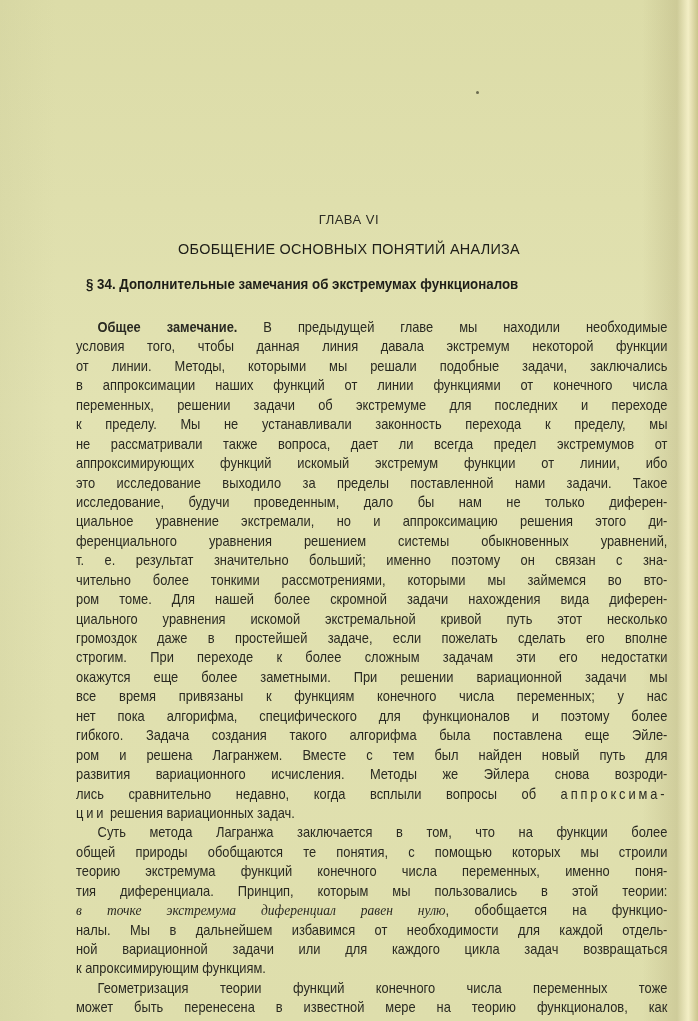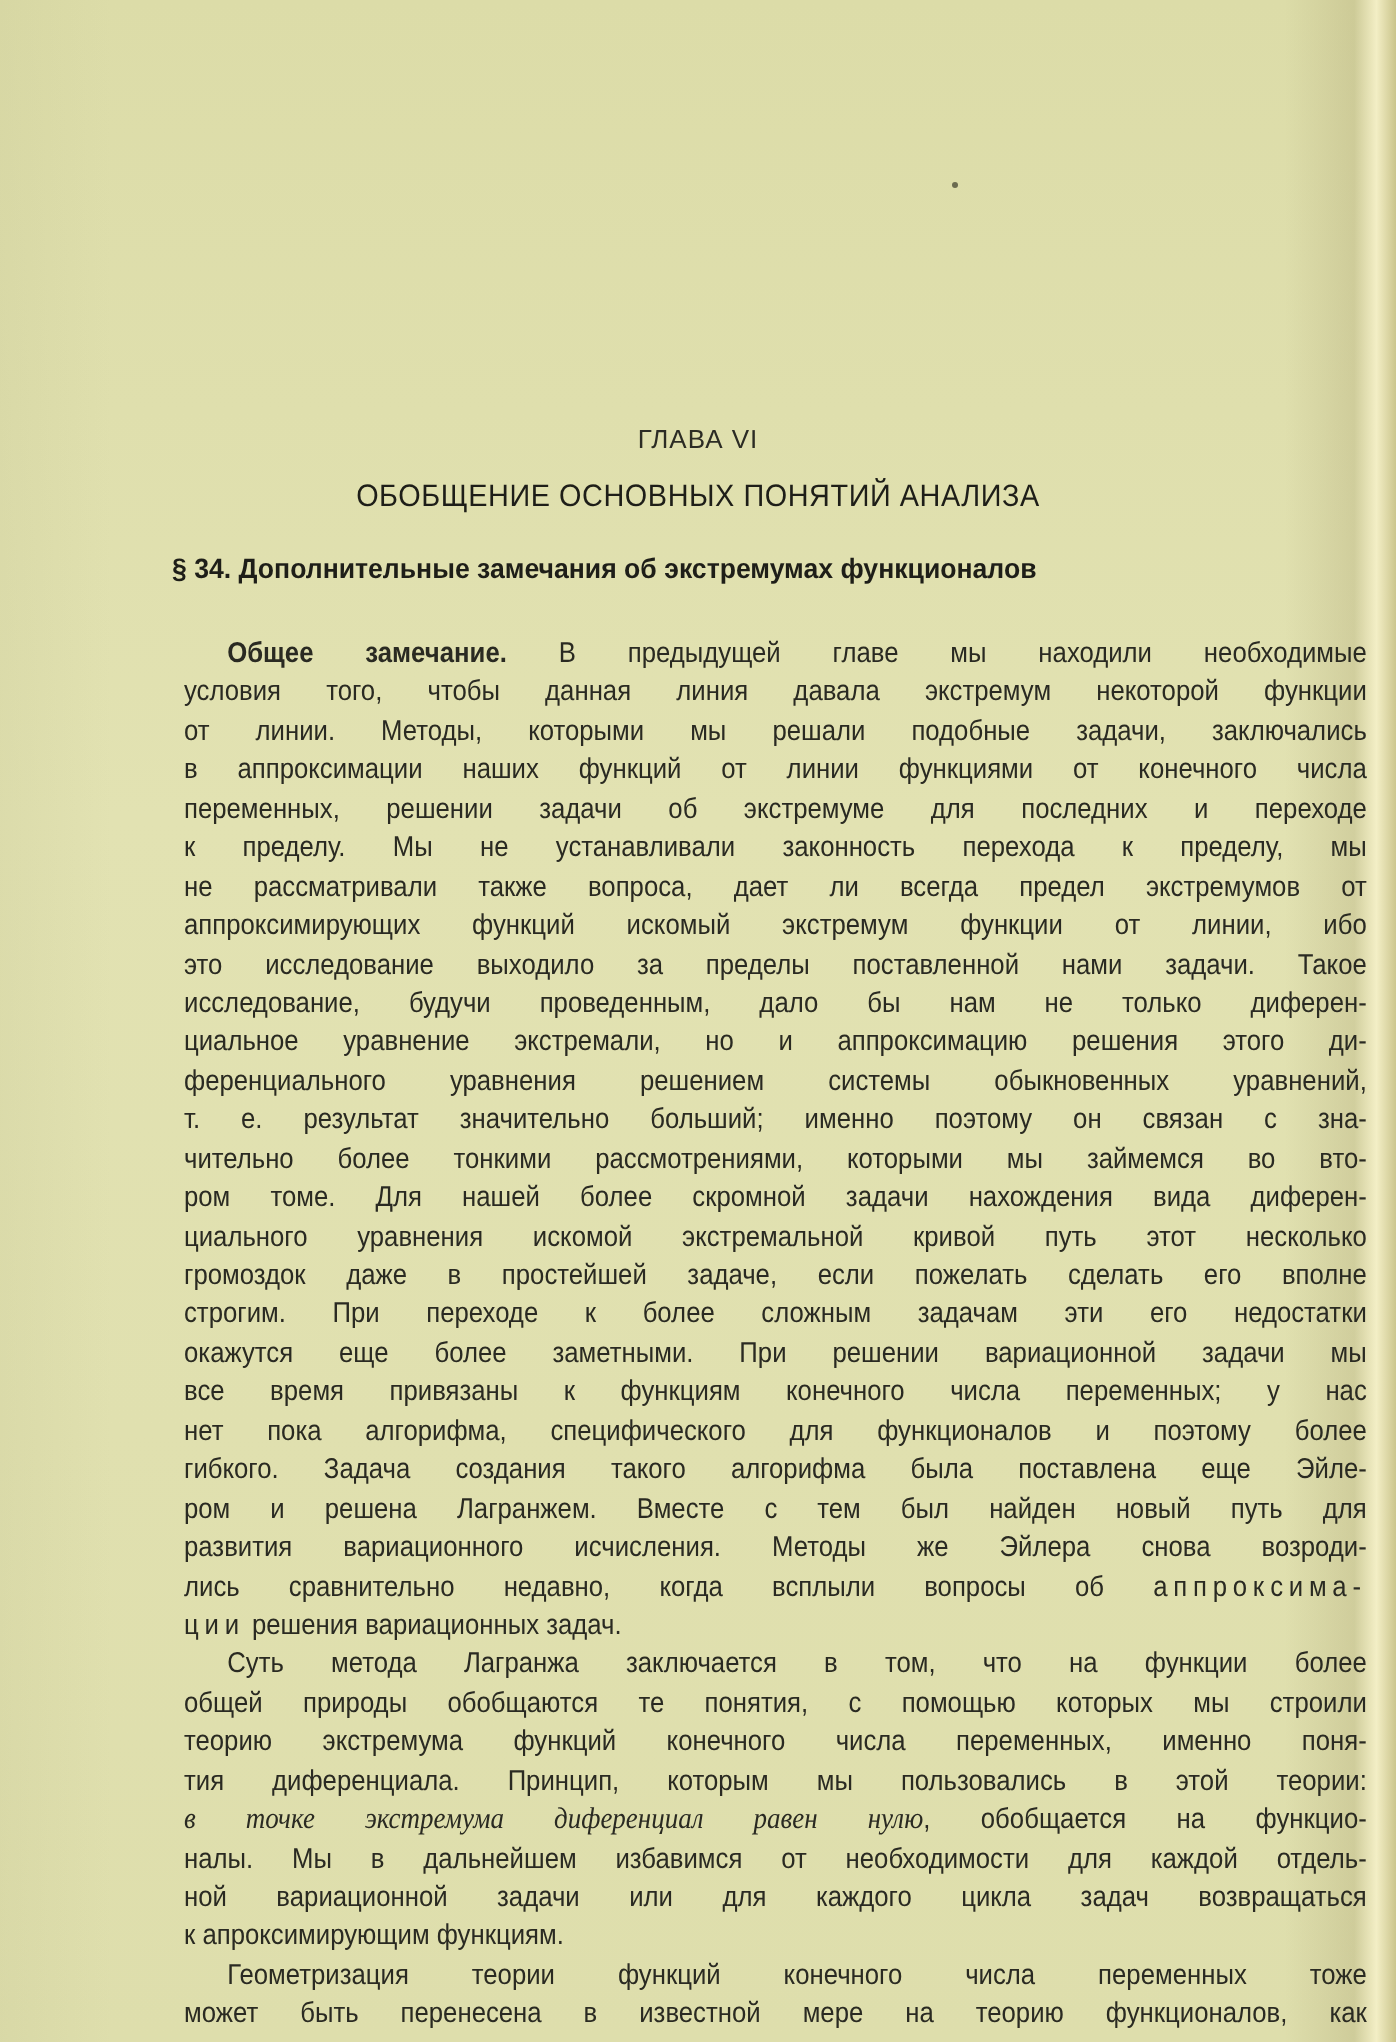--- a/index.html
+++ b/index.html
@@ -31,21 +31,21 @@
     .section {
       position: absolute; left: 86px; top: 276px; width: 570px;
       font-family: "Liberation Sans", "DejaVu Sans", sans-serif;
       font-weight: bold; font-size: 14px; color: #1e1e18;
       white-space: nowrap;
       transform: scaleX(0.95); transform-origin: left center;
     }
     .body {
       position: absolute; left: 76px; top: 318px; width: 592px;
       font-family: "Liberation Sans", "DejaVu Sans", sans-serif;
-      font-size: 14.3px; line-height: 19.45px; color: #2a2a22; margin-left: 16px;
+      font-size: 14.3px; line-height: 19.45px; color: #2a2a22;
     }
     .line {
       display: block; white-space: nowrap; text-align: justify;
       text-align-last: justify; height: 19.45px;
       transform: scaleX(0.9); transform-origin: left center; width: 111%;
     }
     .line.indent { padding-left: 24px; box-sizing: border-box; }
     .line.last { text-align-last: left; }
     .bold { font-weight: bold; }
     .italic { font-style: italic; font-family: "Liberation Serif", "DejaVu Serif", serif; font-size: 15px; }

